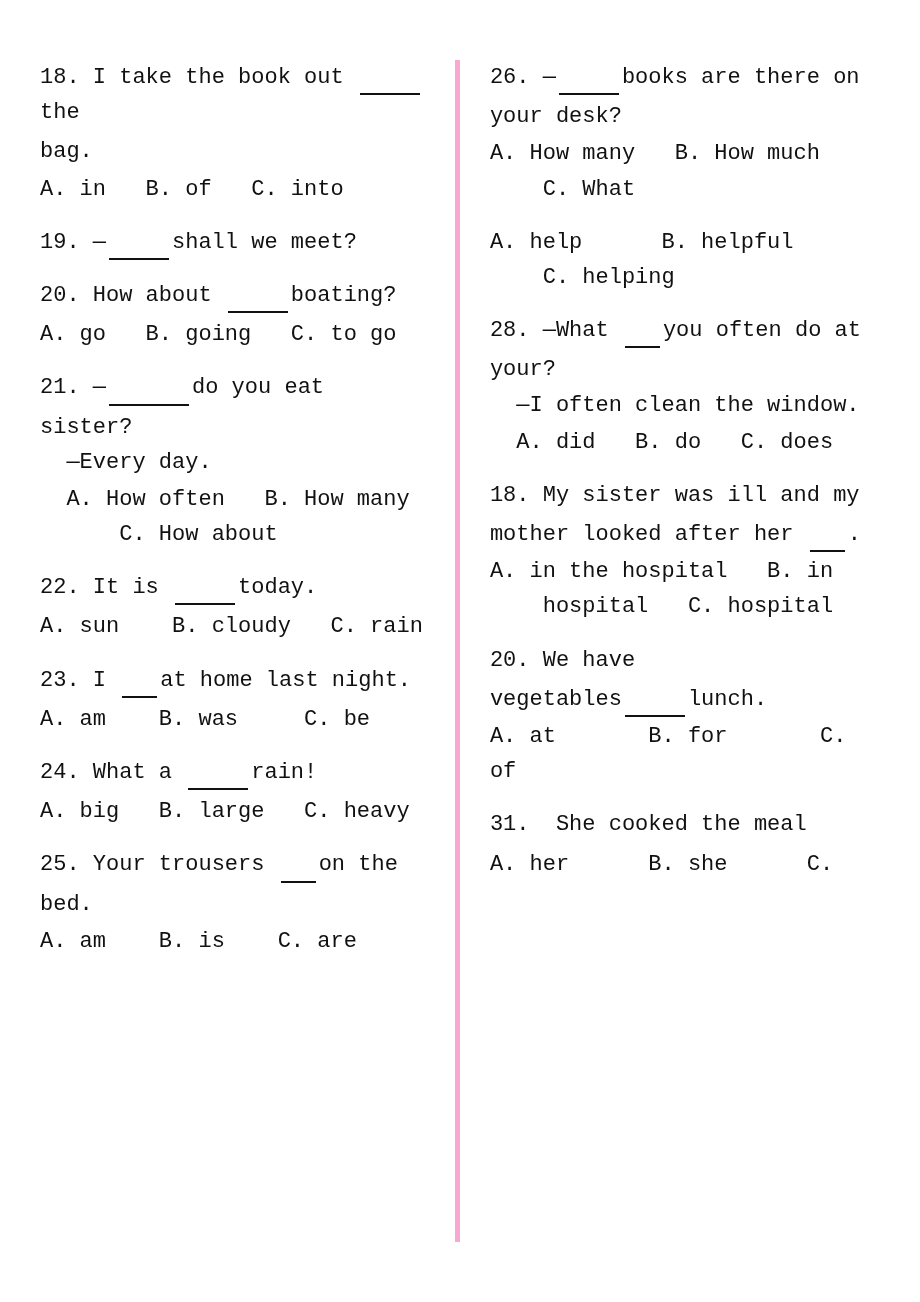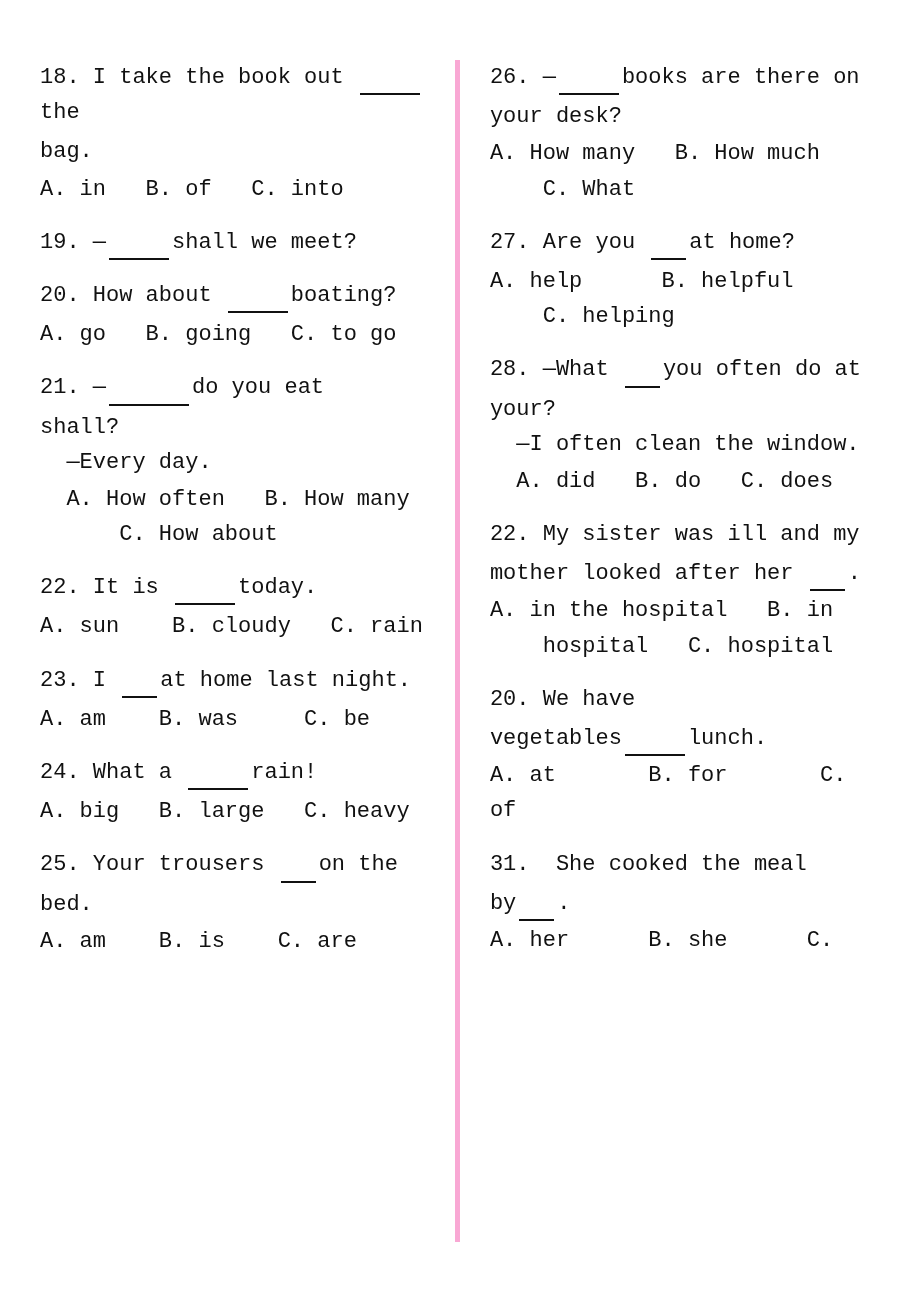--- a/index.html
+++ b/index.html
@@ -89,21 +89,21 @@
         <div class="question-text">
           20. How about <span class="blank blank-medium"></span>boating?
         </div>
         <div class="options">A. go &nbsp; B. going &nbsp; C. to go</div>
       </div>
 
       <div class="question-block">
         <div class="question-text">
           21. —<span class="blank blank-long"></span>do you eat
         </div>
-        <div>shall?</div>
+        <div>sister?</div>
         <div>&nbsp;&nbsp;—Every day.</div>
         <div class="options">
           &nbsp; A. How often &nbsp; B. How many<br>
           &nbsp;&nbsp;&nbsp;&nbsp;&nbsp; C. How about
         </div>
       </div>
 
       <div class="question-block">
         <div class="question-text">
           22. It is <span class="blank blank-medium"></span>today.
@@ -142,41 +142,38 @@
           26. —<span class="blank blank-medium"></span>books are there on
         </div>
         <div>your desk?</div>
         <div class="options">
           A. How many &nbsp; B. How much<br>
           &nbsp;&nbsp;&nbsp; C. What
         </div>
       </div>
 
       <div class="question-block">
-        <div class="question-text">
-          27. Are you <span class="blank blank-short"></span>at home?
-        </div>
         <div class="options">
           A. help &nbsp;&nbsp;&nbsp;&nbsp; B. helpful<br>
           &nbsp;&nbsp;&nbsp; C. helping
         </div>
       </div>
 
       <div class="question-block">
         <div class="question-text">
           28. —What <span class="blank blank-short"></span>you often do at
         </div>
         <div>your?</div>
         <div>&nbsp;&nbsp;—I often clean the window.</div>
         <div class="options">&nbsp; A. did &nbsp; B. do &nbsp; C. does</div>
       </div>
 
       <div class="question-block">
         <div class="question-text">
-          22. My sister was ill and my
+          18. My sister was ill and my
         </div>
         <div>
           mother looked after her <span class="blank blank-short"></span>.
         </div>
         <div class="options">
           A. in the hospital &nbsp; B. in<br>
           &nbsp;&nbsp;&nbsp; hospital &nbsp; C. hospital
         </div>
       </div>
 
@@ -186,22 +183,19 @@
         </div>
         <div>
           vegetables<span class="blank blank-medium"></span>lunch.
         </div>
         <div class="options">A. at &nbsp;&nbsp;&nbsp;&nbsp;&nbsp; B. for &nbsp;&nbsp;&nbsp;&nbsp;&nbsp; C. of</div>
       </div>
 
       <div class="question-block">
         <div class="question-text">
           31. &nbsp;She cooked the meal
-        </div>
-        <div>
-          by<span class="blank blank-short"></span>.
         </div>
         <div class="options">A. her &nbsp;&nbsp;&nbsp;&nbsp; B. she &nbsp;&nbsp;&nbsp;&nbsp; C.</div>
       </div>
 
     </div>
   </div>
 </div>
 
 </body></html>

